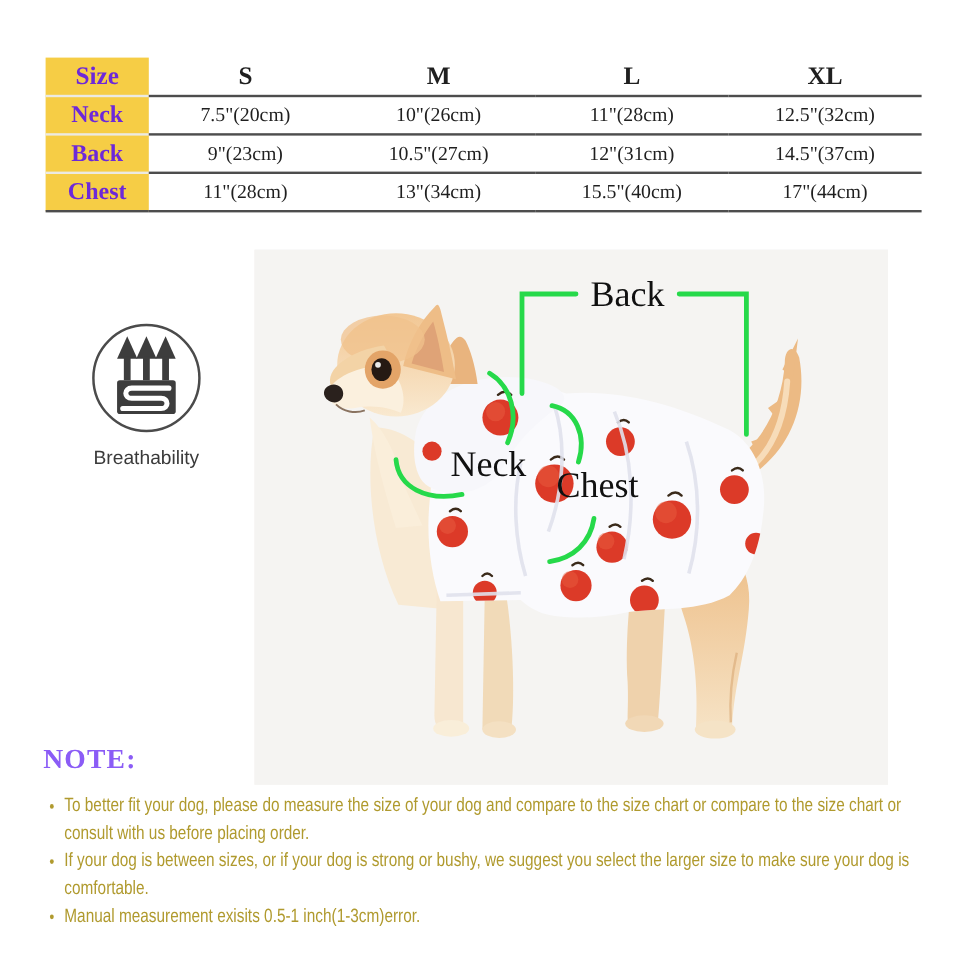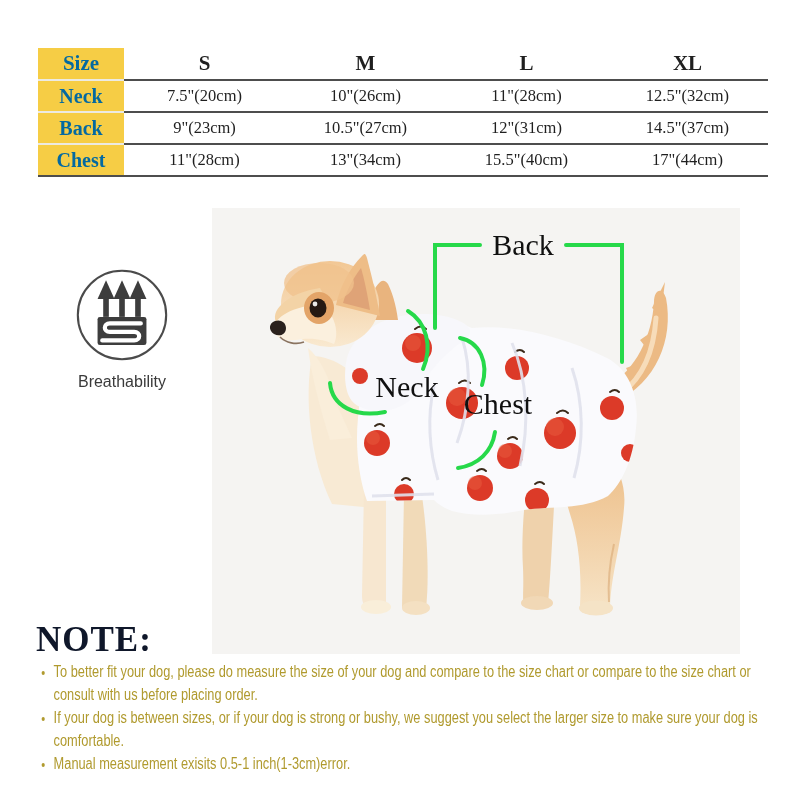--- a/index.html
+++ b/index.html
@@ -14,43 +14,43 @@
     position:absolute; left:38px; top:48px; width:730px;
     border-collapse:collapse; table-layout:fixed;
   }
   .size-chart td {
     height:32px; text-align:center; vertical-align:middle; padding:0;
     font-family:"Liberation Serif", serif; font-size:16.5px; color:#1f1f1f;
     border-bottom:2px solid #4d4d4d;
   }
   .size-chart tr.hdr td { font-weight:bold; font-size:21px; }
   .size-chart td.lbl {
-    background:#f6cd45; font-weight:bold; font-size:20px; color:#0369a1;
+    background:#f6cd45; font-weight:bold; font-size:20px; color:#6d28d9;
     border-bottom:2px solid #eceae2;
   }
   .size-chart tr:last-child td.lbl { border-bottom:2px solid #4d4d4d; }
 
   
   .feature { position:absolute; width:140px; text-align:center; }
   .feature .cap { margin-top:7px; font-size:16px; color:#3a3a3a; }
   #feature-breathability { left:52px; top:268px; }
   #feature-sunblock      { left:34px; top:424px; }
 
   
   .photo {
     position:absolute; left:212px; top:208px; width:528px; height:446px;
     background:#f5f4f2;
   }
   .photo svg { display:block; }
 
   
   .note-heading {
     position:absolute; left:36px; top:620px;
-    font-family:"Liberation Serif", serif; font-weight:bold; font-size:35px;
-    color:#0f172a; letter-spacing:1px;
+    font-family:"Liberation Serif", serif; font-weight:bold; font-size:23px;
+    color:#8b5cf6; letter-spacing:1px;
   }
   ul.note-list {
     position:absolute; left:40px; top:660px; width:905px;
     transform:scaleX(.8); transform-origin:0 0;
     list-style:disc outside; padding-left:17px;
     font-size:16px; line-height:23px; color:#b09a2e;
   }
   ul.note-list li::marker { color:#b09a2e; font-size:13px; }
 </style>
 </head>

